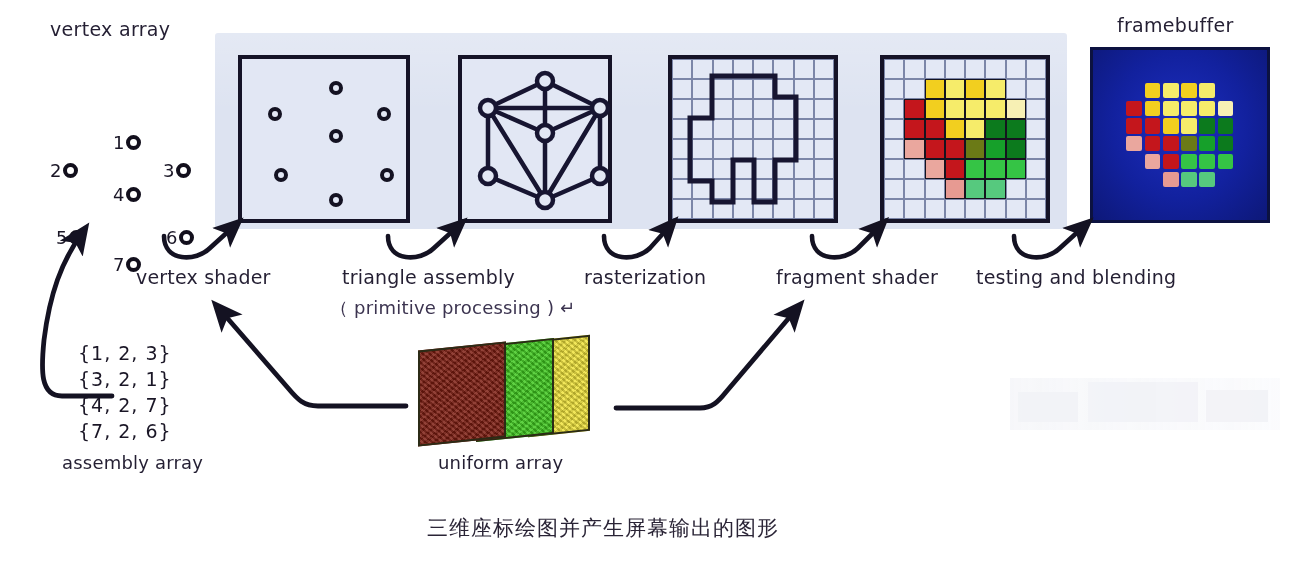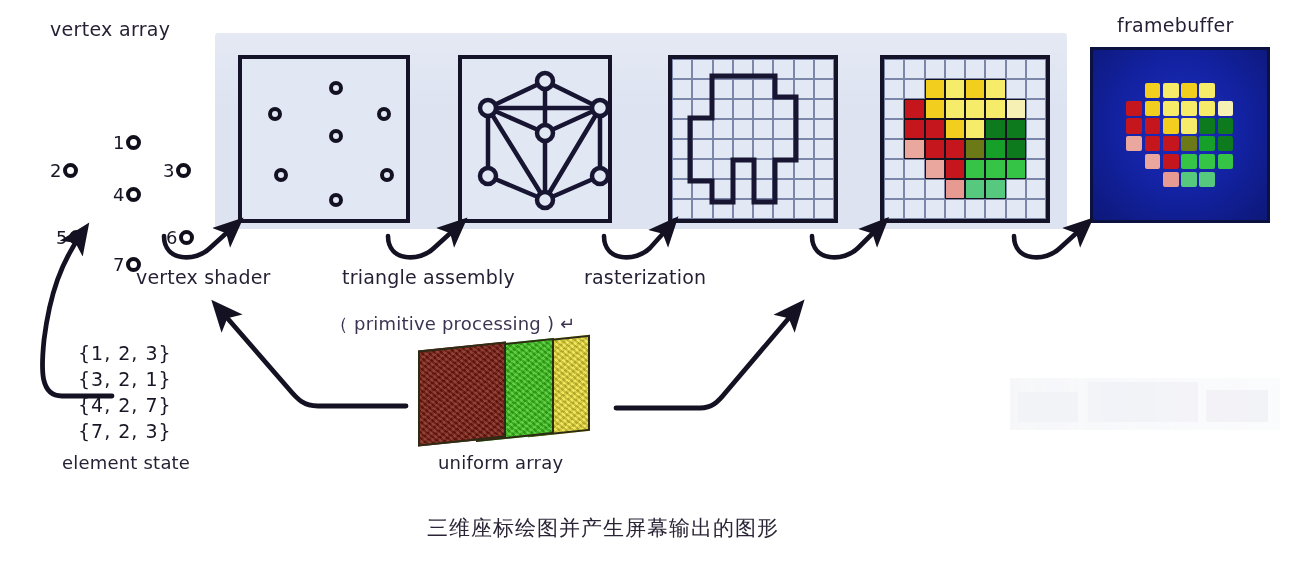--- a/index.html
+++ b/index.html
@@ -112,23 +112,23 @@
       <div class="vnode" style="left: 95px; top: 194px;">
         <span class="vnum">7</span>
         <span class="vring"></span>
       </div>
     </div>
 
   <div id="element-array-list" style="position:absolute;left:78px;top:340px;text-align:center;">
       <div class="mono-ish" style="line-height: 26px; color: rgb(26, 22, 38);">{1, 2, 3}</div>
       <div class="mono-ish" style="line-height: 26px; color: rgb(26, 22, 38);">{3, 2, 1}</div>
       <div class="mono-ish" style="line-height: 26px; color: rgb(26, 22, 38);">{4, 2, 7}</div>
-      <div class="mono-ish" style="line-height: 26px; color: rgb(26, 22, 38);">{7, 2, 3}</div>
-    </div>
-  <div class="txt sub-label" style="left:62px;top:452px;">element state</div>
+      <div class="mono-ish" style="line-height: 26px; color: rgb(26, 22, 38);">{7, 2, 6}</div>
+    </div>
+  <div class="txt sub-label" style="left:62px;top:452px;">assembly array</div>
 
   <div class="panel" id="panel-vertex-shader" style="left:238px;top:55px;width:172px;height:168px;">
       <div class="p-dot" style="left: 86.8276px; top: 22px;"></div>
       <div class="p-dot" style="left: 26px; top: 47.7049px;"></div>
       <div class="p-dot" style="left: 135.103px; top: 47.7049px;"></div>
       <div class="p-dot" style="left: 86.8276px; top: 69.7377px;"></div>
       <div class="p-dot" style="left: 31.7931px; top: 109.213px;"></div>
       <div class="p-dot" style="left: 138px; top: 109.213px;"></div>
       <div class="p-dot" style="left: 86.8276px; top: 134px;"></div>
     </div>
@@ -306,25 +306,27 @@
   <div id="uniform-slabs" style="position:absolute;left:418px;top:338px;width:185px;height:112px;">
       <div class="slab" style="left: 0px; top: 8px; width: 88px; height: 96px; transform: skewY(-6deg); background: repeating-linear-gradient(42deg, rgba(0, 0, 0, 0.16) 0px, rgba(0, 0, 0, 0.16) 2px, rgba(255, 255, 255, 0.1) 2px, rgba(255, 255, 255, 0.1) 4px), repeating-linear-gradient(-38deg, rgba(0, 0, 0, 0.12) 0px, rgba(0, 0, 0, 0.12) 3px, rgba(255, 255, 255, 0.07) 3px, rgba(255, 255, 255, 0.07) 6px) rgb(125, 28, 16); z-index: 10;"></div>
       <div class="slab" style="left: 58px; top: 4px; width: 78px; height: 96px; transform: skewY(-6deg); background: repeating-linear-gradient(42deg, rgba(0, 0, 0, 0.16) 0px, rgba(0, 0, 0, 0.16) 2px, rgba(255, 255, 255, 0.1) 2px, rgba(255, 255, 255, 0.1) 4px), repeating-linear-gradient(-38deg, rgba(0, 0, 0, 0.12) 0px, rgba(0, 0, 0, 0.12) 3px, rgba(255, 255, 255, 0.07) 3px, rgba(255, 255, 255, 0.07) 6px) rgb(63, 200, 30); z-index: 9;"></div>
       <div class="slab" style="left: 110px; top: 0px; width: 62px; height: 96px; transform: skewY(-6deg); background: repeating-linear-gradient(42deg, rgba(0, 0, 0, 0.16) 0px, rgba(0, 0, 0, 0.16) 2px, rgba(255, 255, 255, 0.1) 2px, rgba(255, 255, 255, 0.1) 4px), repeating-linear-gradient(-38deg, rgba(0, 0, 0, 0.12) 0px, rgba(0, 0, 0, 0.12) 3px, rgba(255, 255, 255, 0.07) 3px, rgba(255, 255, 255, 0.07) 6px) rgb(239, 226, 58); z-index: 8;"></div>
     </div>
   <div class="txt sub-label" style="left:438px;top:452px;">uniform array</div>
 
   <div class="txt stage-label" style="left:342px;top:266px;">triangle assembly</div>
 
   <div class="txt stage-label" style="left:136px;top:266px;">vertex shader</div>
-  <div class="txt sub-label" style="left:330px;top:312px;color:#3c3450;">（ primitive processing ) ↵</div>
+  <div class="txt sub-label" style="left:330px;top:296px;color:#3c3450;">（ primitive processing ) ↵</div>
 
   <div class="txt stage-label" style="left:584px;top:266px;">rasterization</div>
 
-
+  <div class="txt stage-label" style="left:776px;top:266px;">fragment shader</div>
+
+  <div class="txt stage-label" style="left:976px;top:266px;">testing and blending</div>
 
   <div class="txt caption" style="left:427px;top:514px;">三维座标绘图并产生屏幕输出的图形</div>
 
   <div class="watermark">
     <div class="wm-b" style="left:8px;top:14px;width:60px;height:30px;"></div>
     <div class="wm-b" style="left:78px;top:4px;width:110px;height:40px;"></div>
     <div class="wm-b" style="left:196px;top:12px;width:62px;height:32px;"></div>
   </div>
 
   <svg class="ov" viewBox="0 0 1290 564">

